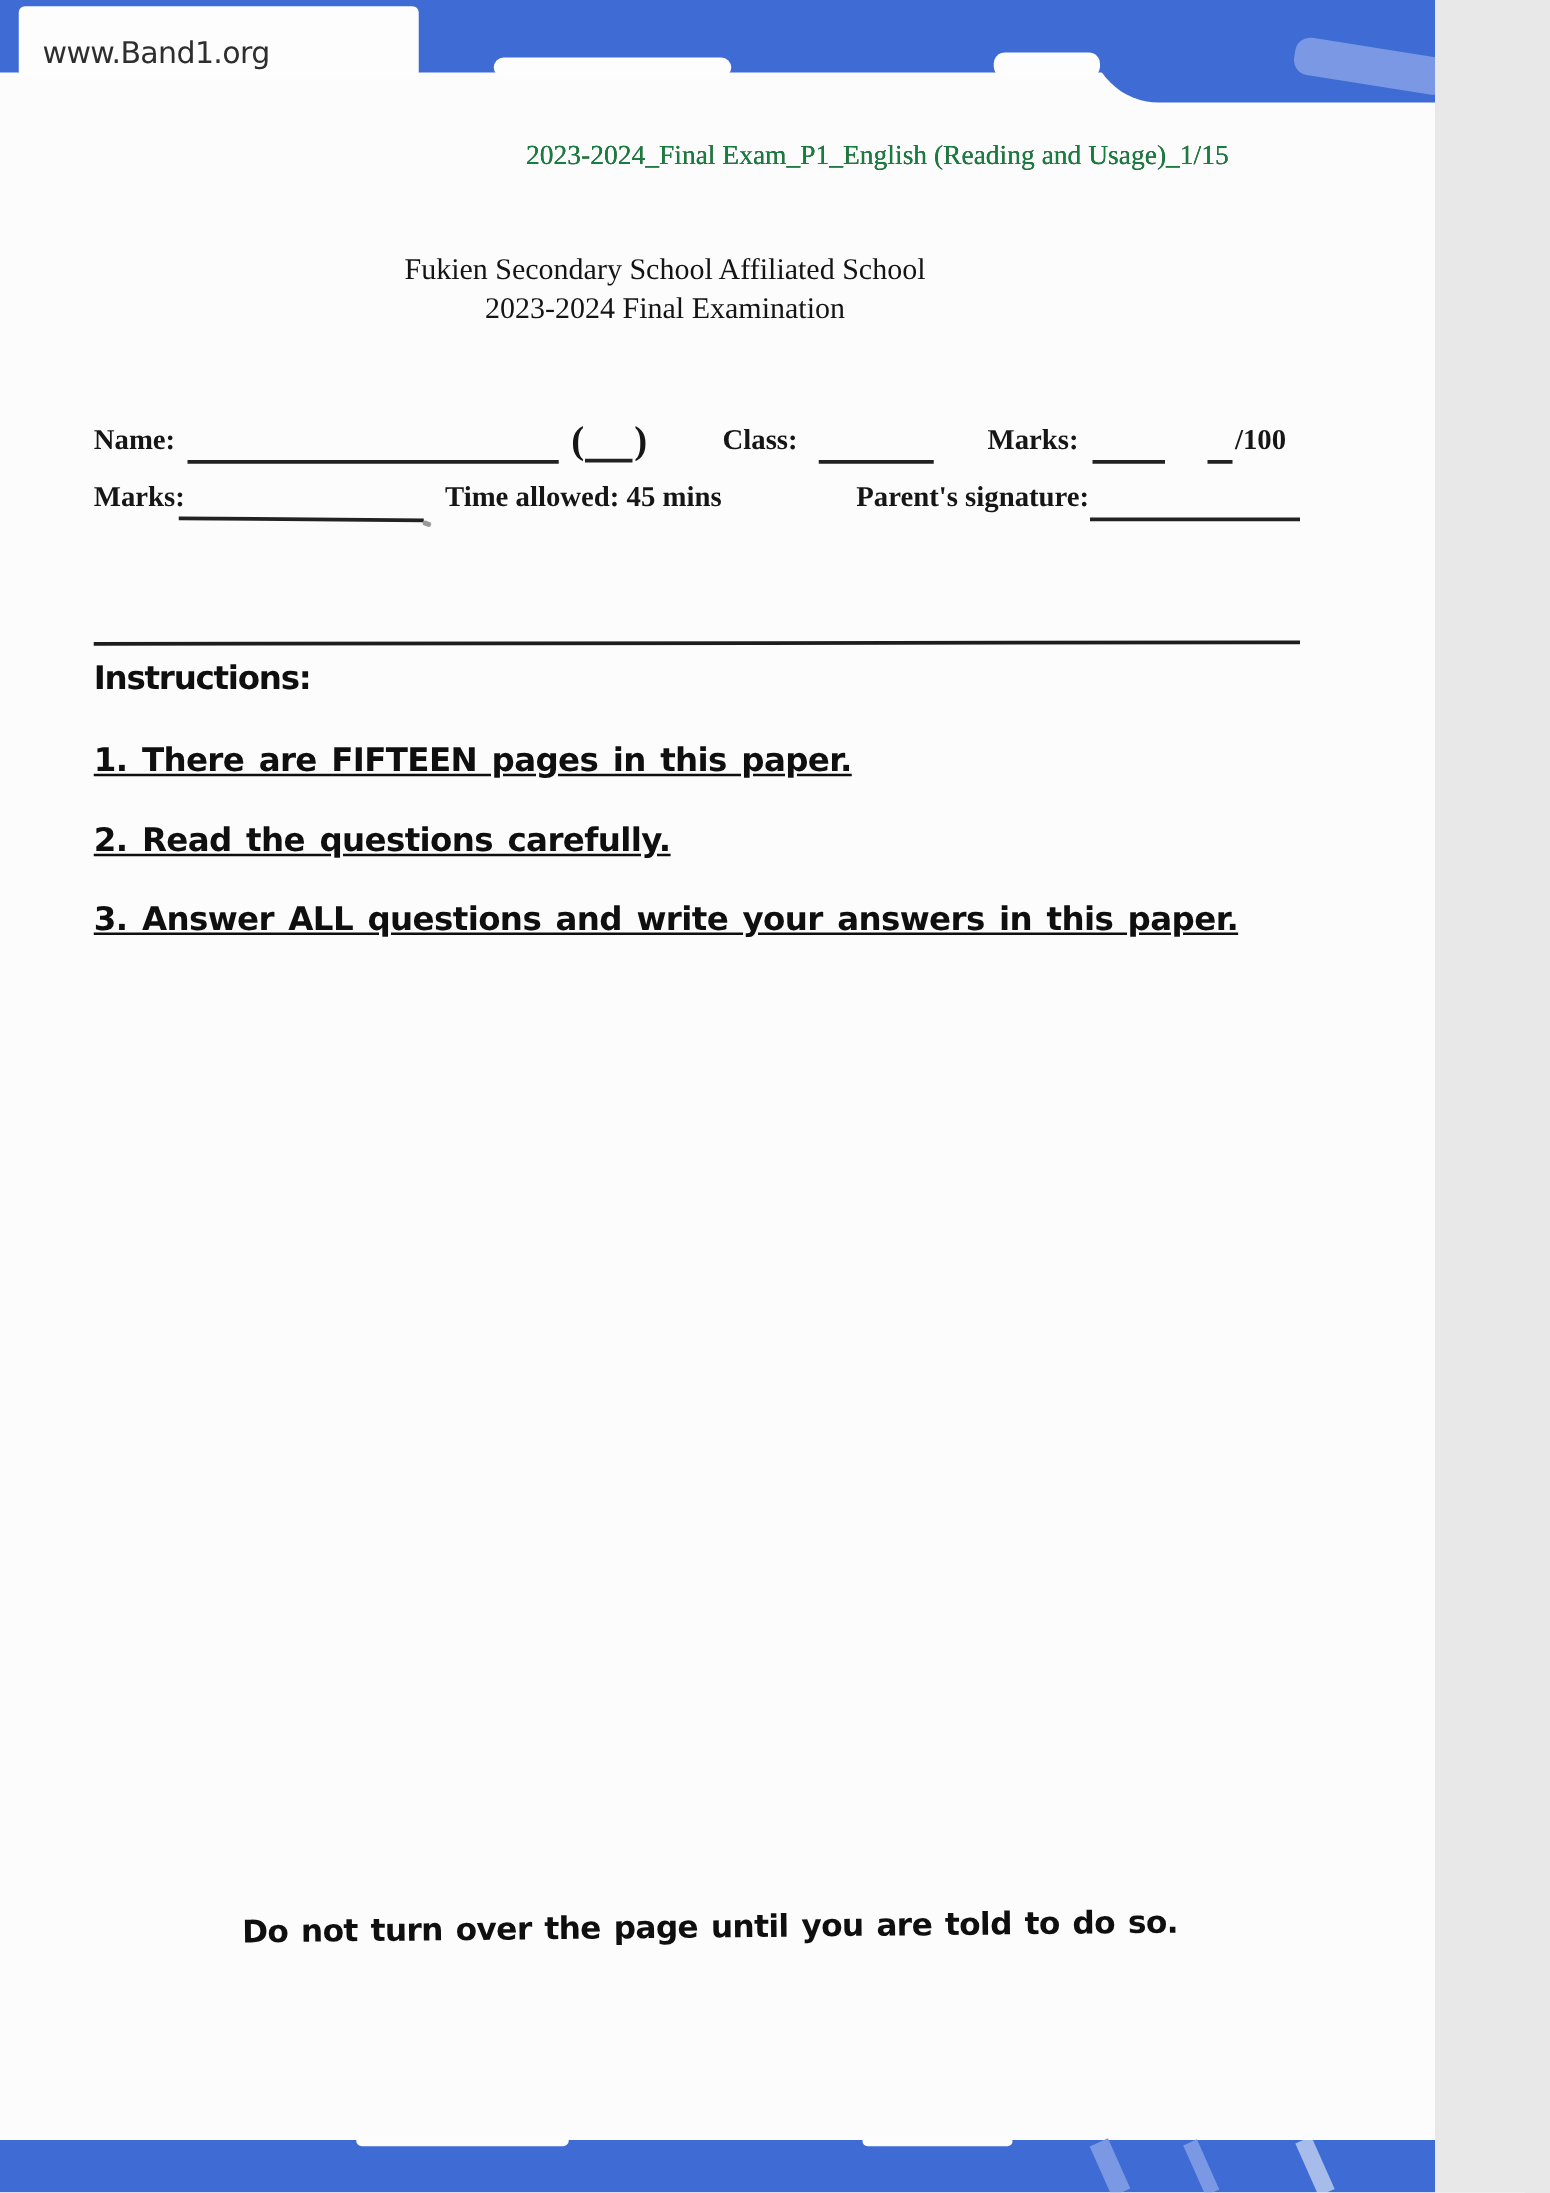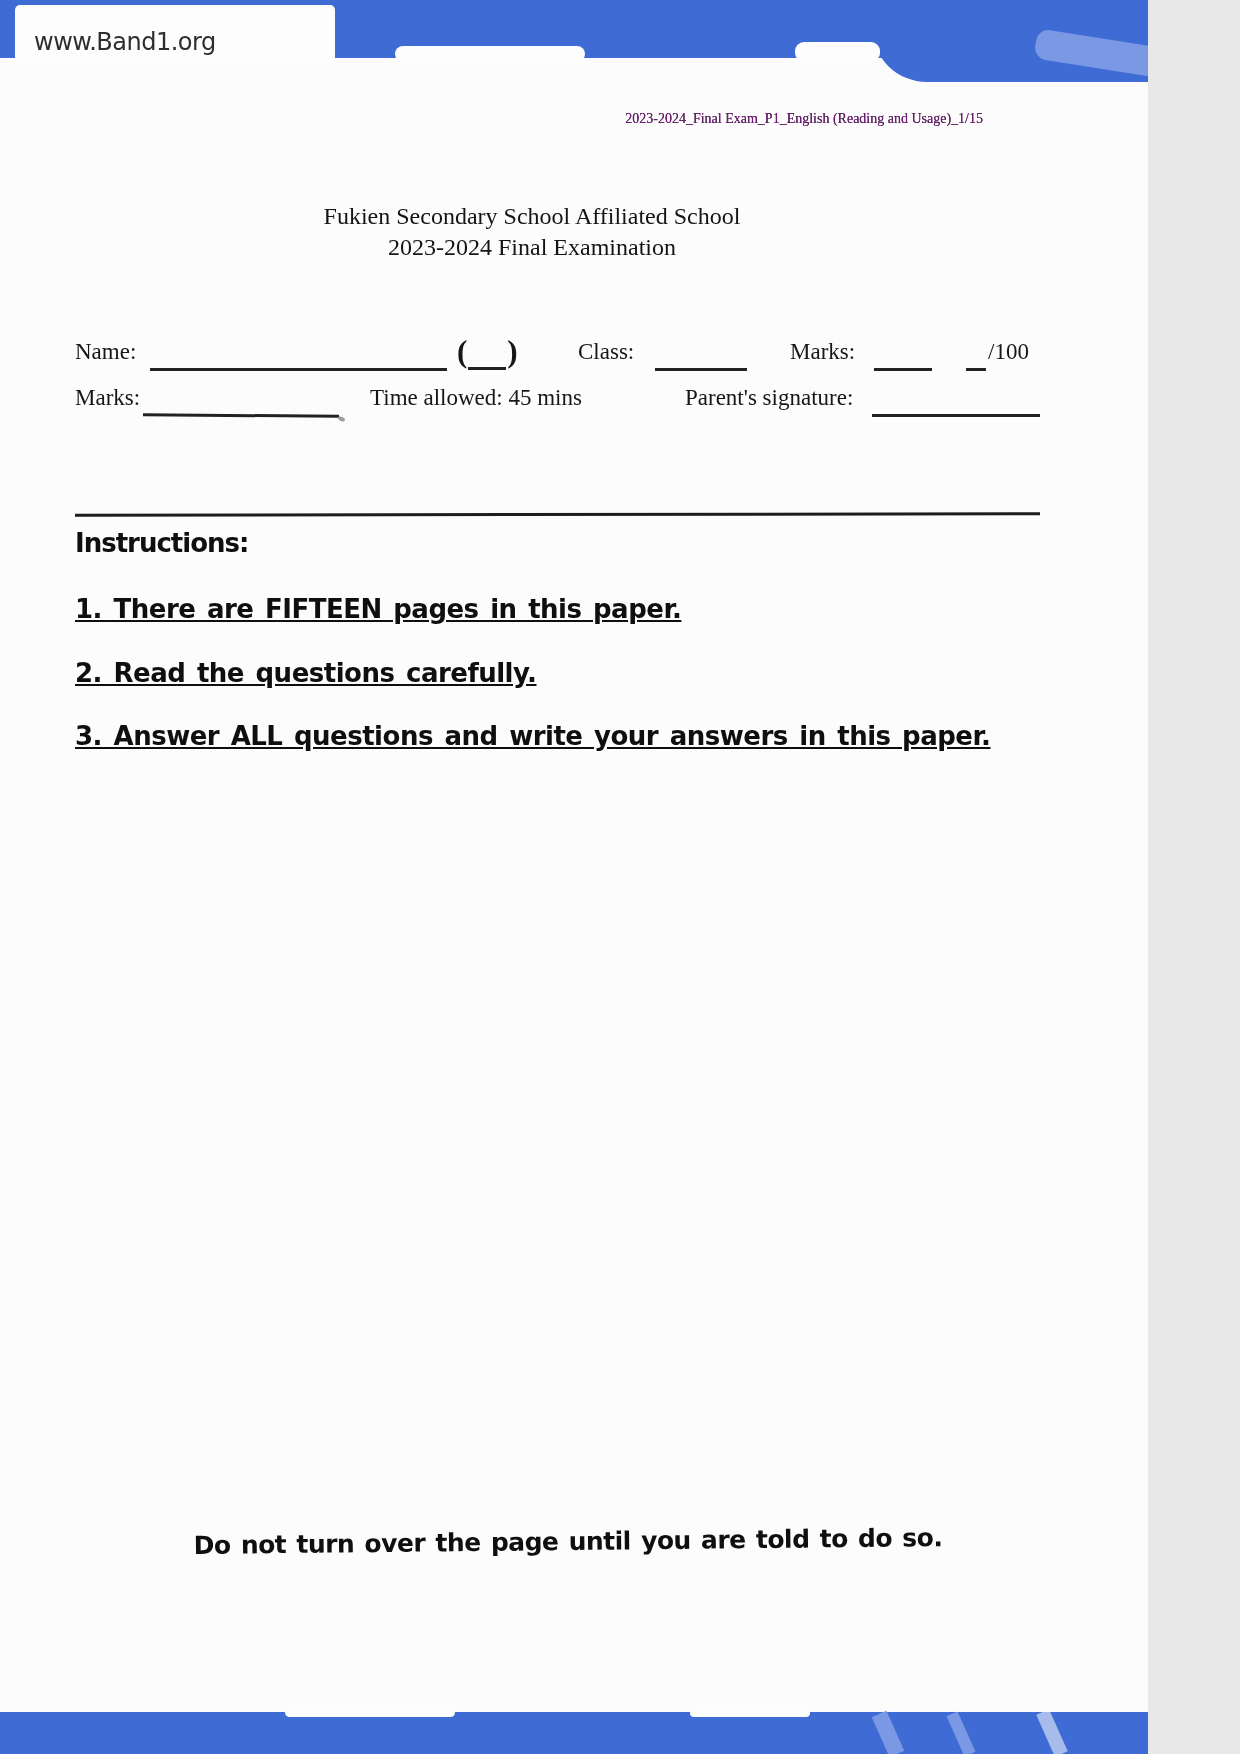--- a/index.html
+++ b/index.html
@@ -33,30 +33,30 @@
   .right-sliver{left:1231px;top:0;width:9px;height:128px;}
 
   
   .logo-text{
     position:absolute;left:34px;top:28px;
     font-family:"DejaVu Sans", sans-serif;
     font-size:24px;letter-spacing:-0.5px;color:#2e2e2e;
   }
   .page-header{
     position:absolute;right:165px;top:111px;
-    font-size:14px;font-weight:400;color:#701a75;
+    font-size:22px;font-weight:400;color:#15803d;
     text-shadow:0 0 .5px #333;
     white-space:nowrap;
   }
   .title-block{
     position:absolute;left:182px;top:201px;width:700px;
     text-align:center;font-weight:400;font-size:24px;line-height:31px;
     color:#141414;
   }
-  .info-label{position:absolute;font-size:23px;font-weight:400;white-space:nowrap;color:#161616;}
+  .info-label{position:absolute;font-size:23px;font-weight:700;white-space:nowrap;color:#161616;}
   .row1{top:339px;}
   .row2{top:385px;}
   .blank{position:absolute;height:0;border-bottom:3px solid #222;}
   .paren-group{
     position:absolute;left:457px;top:334px;
     font-size:31px;font-weight:700;display:inline-flex;align-items:flex-end;color:#161616;
   }
   .paren-blank{display:inline-block;width:38px;height:30px;border-bottom:3px solid #222;margin:0 1px;}
   .divider{position:absolute;left:75px;top:513px;width:965px;height:3px;background:#1d1d1d;transform:rotate(-0.08deg);}
 
@@ -112,21 +112,21 @@
   <div class="info-label row1" style="left:578px;">Class:</div>
   <div class="blank" style="left:655px;top:368px;width:92px;"></div>
   <div class="info-label row1" style="left:790px;">Marks:</div>
   <div class="blank" style="left:874px;top:368px;width:58px;"></div>
   <div class="blank" style="left:966px;top:368px;width:20px;"></div>
   <div class="info-label row1" style="left:988px;">/100</div>
 
   <div class="info-label row2" style="left:75px;">Marks:</div>
   <div class="blank" style="left:143px;top:414px;width:196px;transform:rotate(0.5deg);"></div>
   <div class="scan-speck"></div>
-  <div class="info-label row2" style="left:370px;">Time allowed: 45 mins</div>
+  <div class="info-label row2" style="left:356px;">Time allowed: 45 mins</div>
   <div class="info-label row2" style="left:650px;margin-left:35px;">Parent's signature:</div>
   <div class="blank" style="left:872px;top:414px;width:168px;"></div>
 
   <div class="divider"></div>
 
   <div class="comic instr-heading">Instructions:</div>
   <div class="comic instr-item item-0">1. There are FIFTEEN pages in this paper.</div>
   <div class="comic instr-item item-1">2. Read the questions carefully.</div>
   <div class="comic instr-item item-2">3. Answer ALL questions and write your answers in this paper.</div>
 

